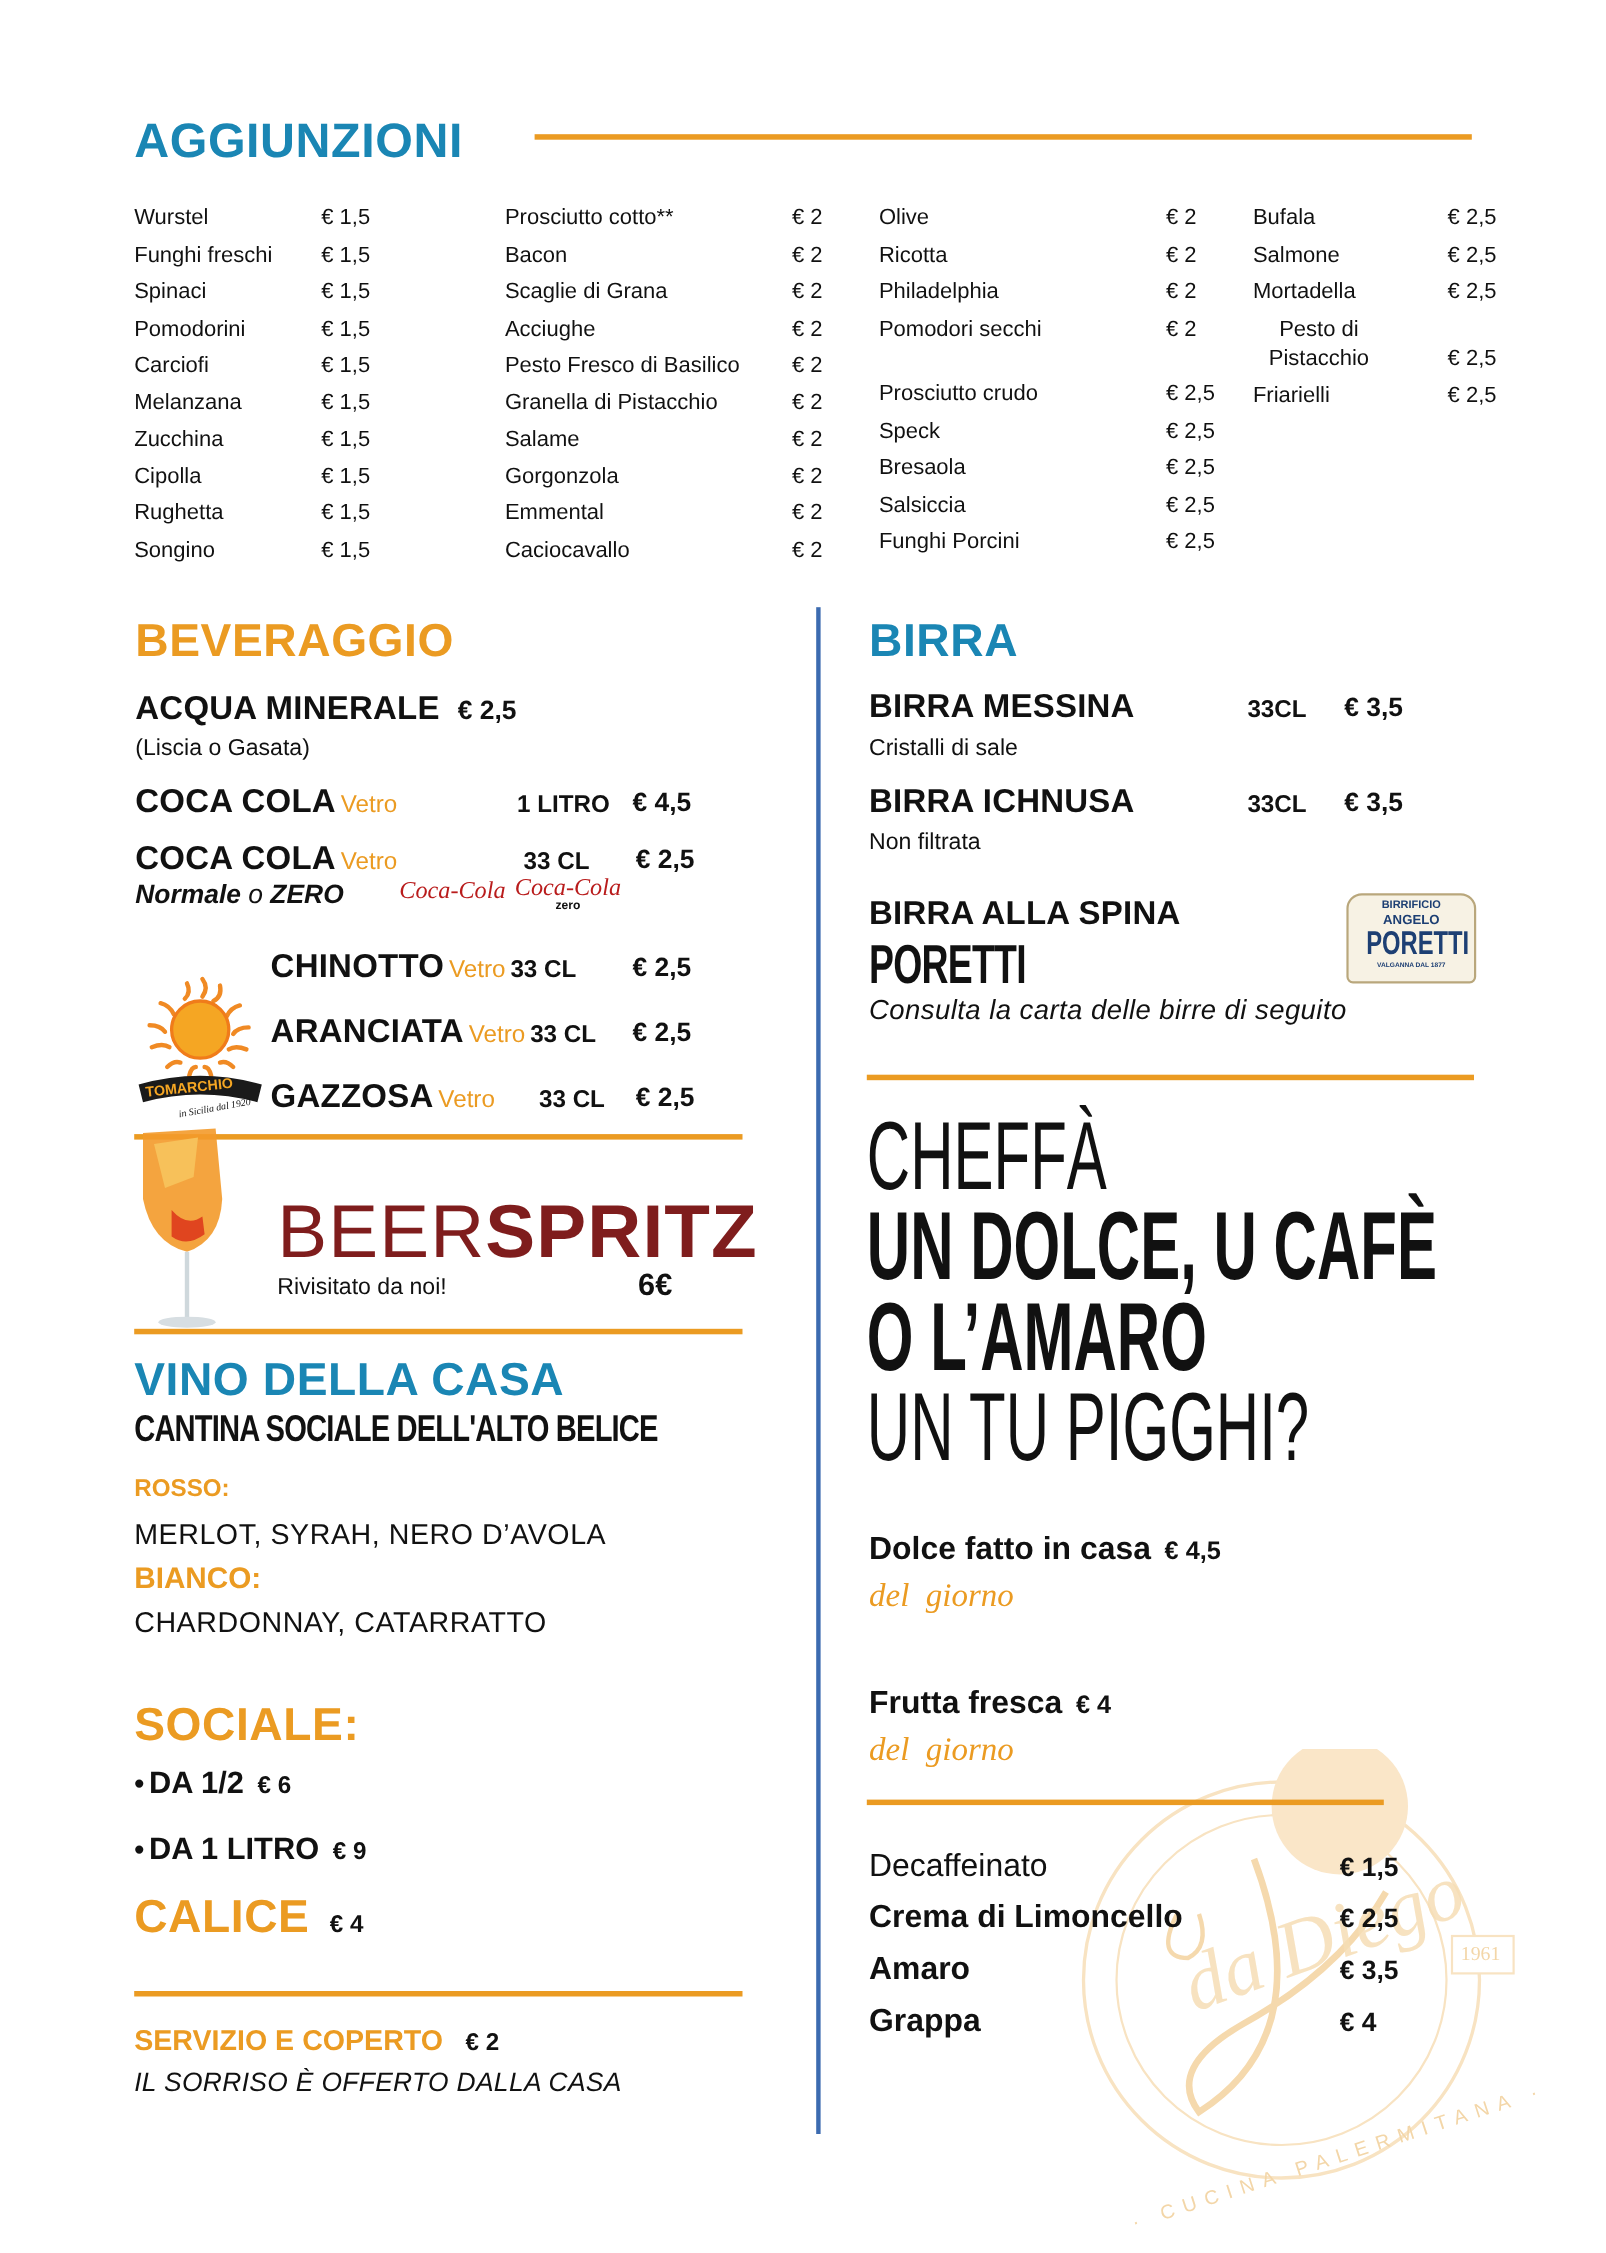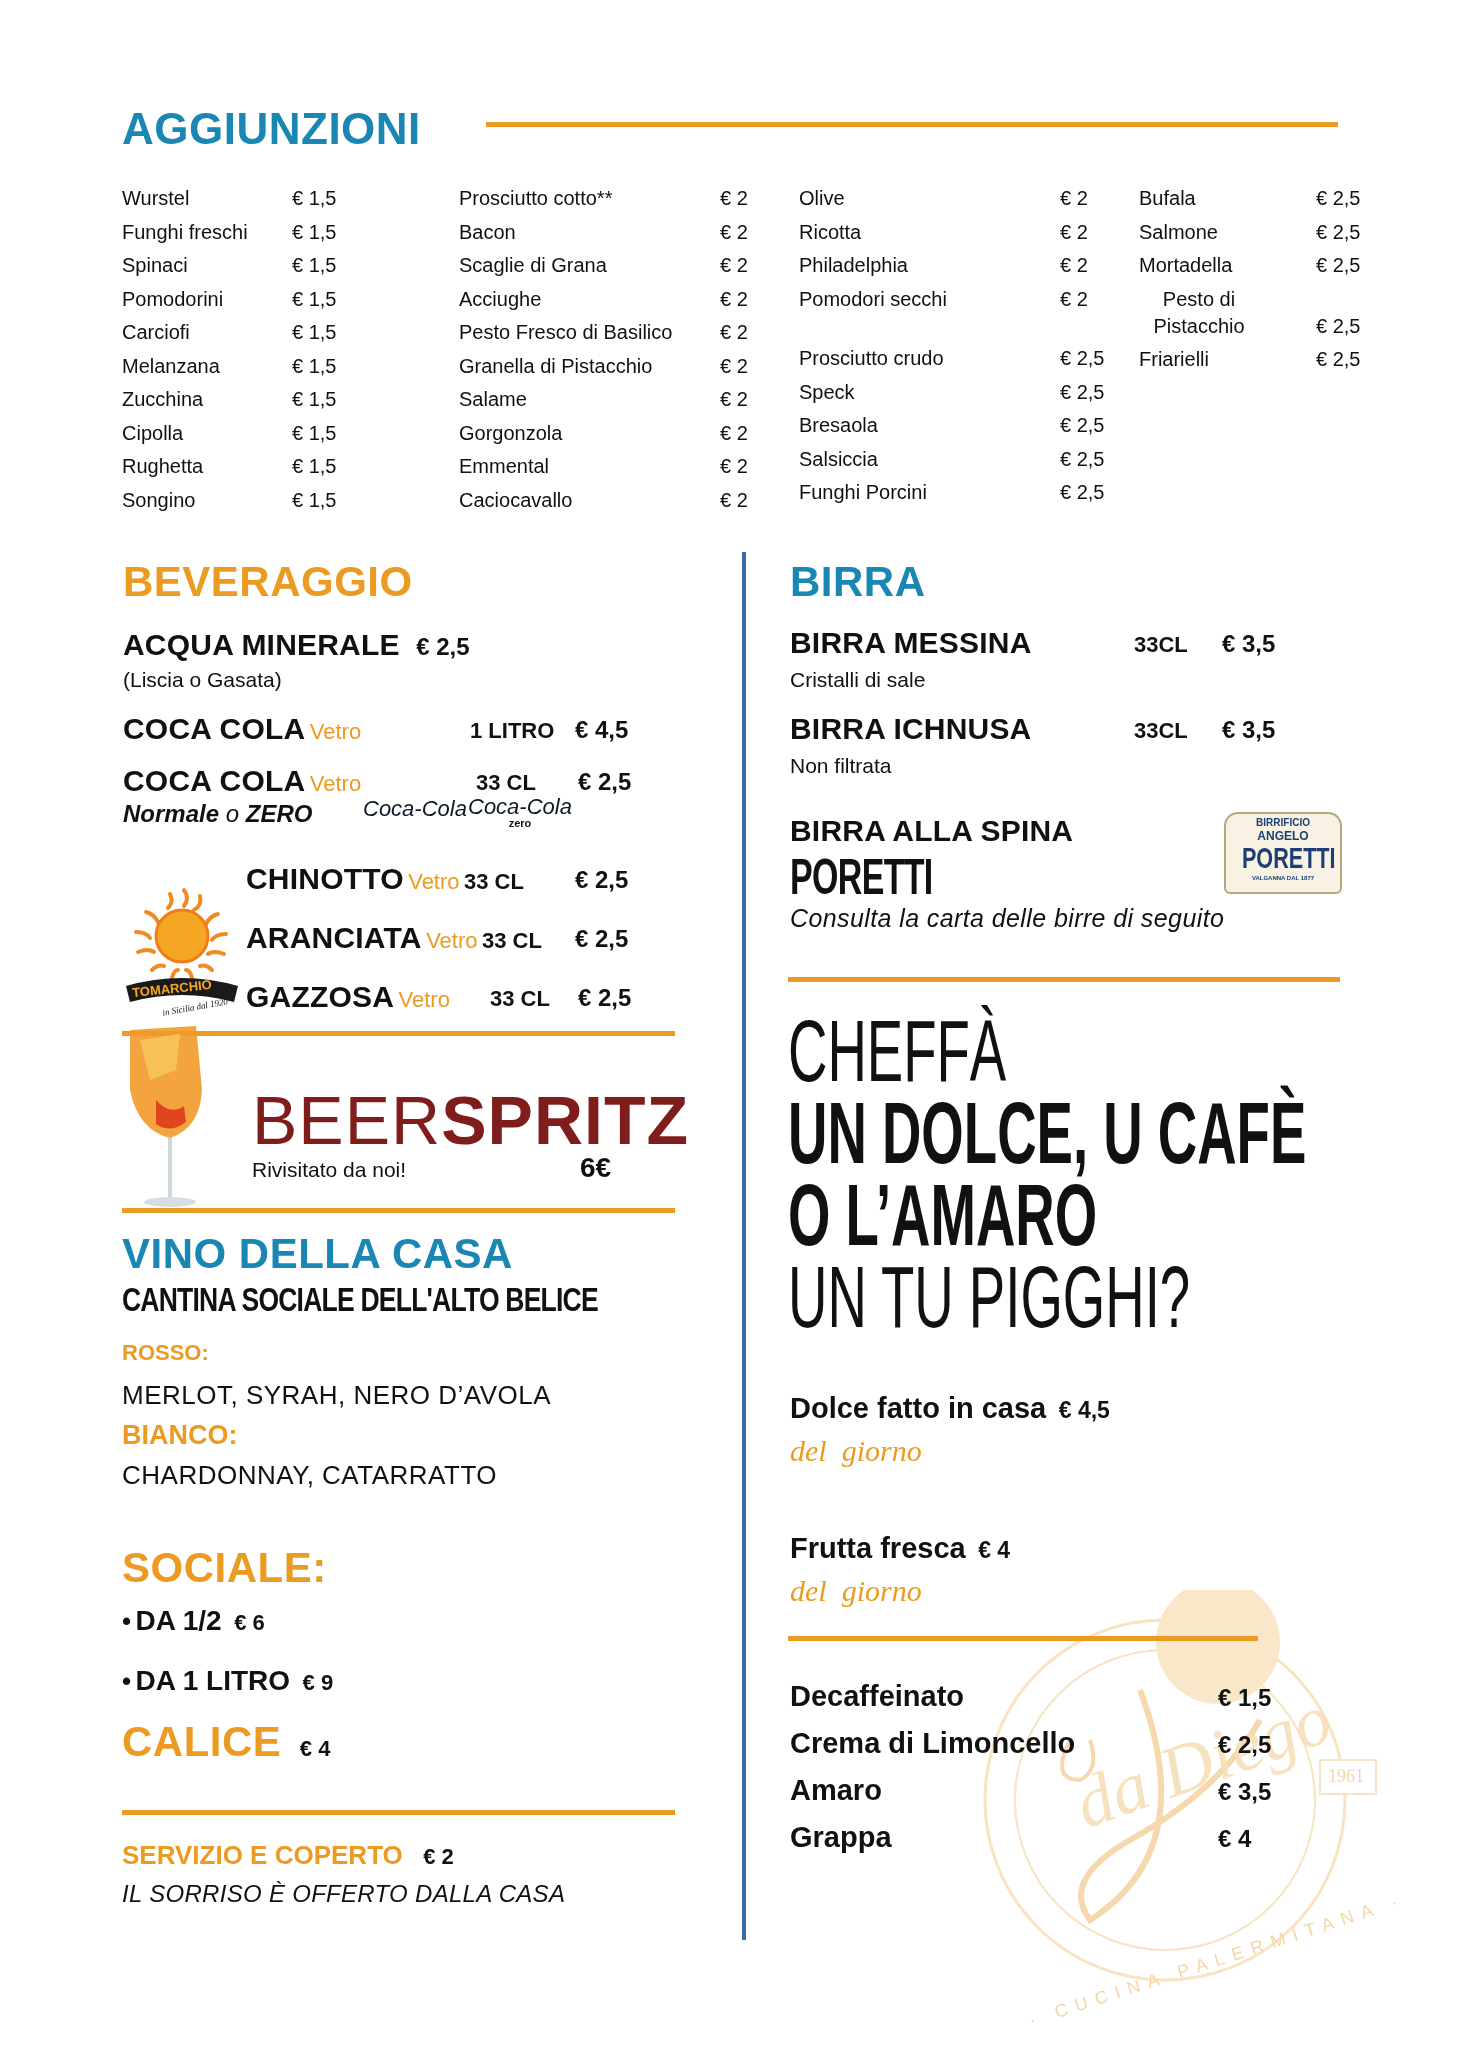--- a/index.html
+++ b/index.html
@@ -19,21 +19,21 @@
   .add-row.two { height: 60px; line-height: 27px; }
   .add-row.two .nm { white-space: normal; width: 120px; top: 3px; text-align: center; }
   .add-row.two .pr { top: 30px; }
   .add-spacer { height: 26px; }
 
   .item-title { font-weight: bold; font-size: 30px; letter-spacing: 0.2px; white-space: nowrap; }
   .price-b { font-weight: bold; font-size: 24px; }
   .vetro { color: #eb9b22; font-weight: normal; font-size: 22px; }
   .sub { font-size: 21px; color: #111; }
 
-  .coke-logo { font-family: Liberation Sans, sans-serif; font-style: italic; color: #0f172a; font-size: 22px; }
+  .coke-logo { font-family: Liberation Serif, serif; font-style: italic; color: #b91c1c; font-size: 22px; }
 </style>
 </head>
 <body>
 
 <div class="abs h-sec blue" style="left:122px; top:104px; font-size:44px;">AGGIUNZIONI</div>
 <div class="rule-o" style="left:486px; top:122px; width:852px;"></div>
 
 <div class="add-col" style="left:122px; width:240px;">
   <div class="add-row">
       <span class="nm">Wurstel</span>
@@ -366,17 +366,17 @@
 
 <div class="abs" style="left:790px; top:1532px;">
   <span style="font-size:29px; font-weight:bold;">Frutta fresca</span>
   <span style="font-size:23px; font-weight:bold; margin-left:8px;">€ 4</span>
 </div>
 <div class="abs orange" style="left:790px; top:1574px; font-size:30px; font-style:italic; font-family:'Liberation Serif', serif; white-space:pre;">del  giorno</div>
 
 <div class="rule-o" style="left:788px; top:1636px; width:470px;"></div>
 
 <div class="abs" style="left:790px; top:1680px; width:520px;">
-  <div style="position:relative; height:47px;"><span style="font-size:29px; font-weight:bold;">Decaffeinato</span><span class="abs" style="left:428px; top:4px; font-size:24px; font-weight:bold;">€ 1,5</span></div>
+  <div style="position:relative; height:47px;"><span style="font-size:29px; font-weight:normal;">Decaffeinato</span><span class="abs" style="left:428px; top:4px; font-size:24px; font-weight:bold;">€ 1,5</span></div>
   <div style="position:relative; height:47px;"><span style="font-size:29px; font-weight:bold;">Crema di Limoncello</span><span class="abs" style="left:428px; top:4px; font-size:24px; font-weight:bold;">€ 2,5</span></div>
   <div style="position:relative; height:47px;"><span style="font-size:29px; font-weight:bold;">Amaro</span><span class="abs" style="left:428px; top:4px; font-size:24px; font-weight:bold;">€ 3,5</span></div>
   <div style="position:relative; height:47px;"><span style="font-size:29px; font-weight:bold;">Grappa</span><span class="abs" style="left:428px; top:4px; font-size:24px; font-weight:bold;">€ 4</span></div>
 </div>
 
 </body></html>

